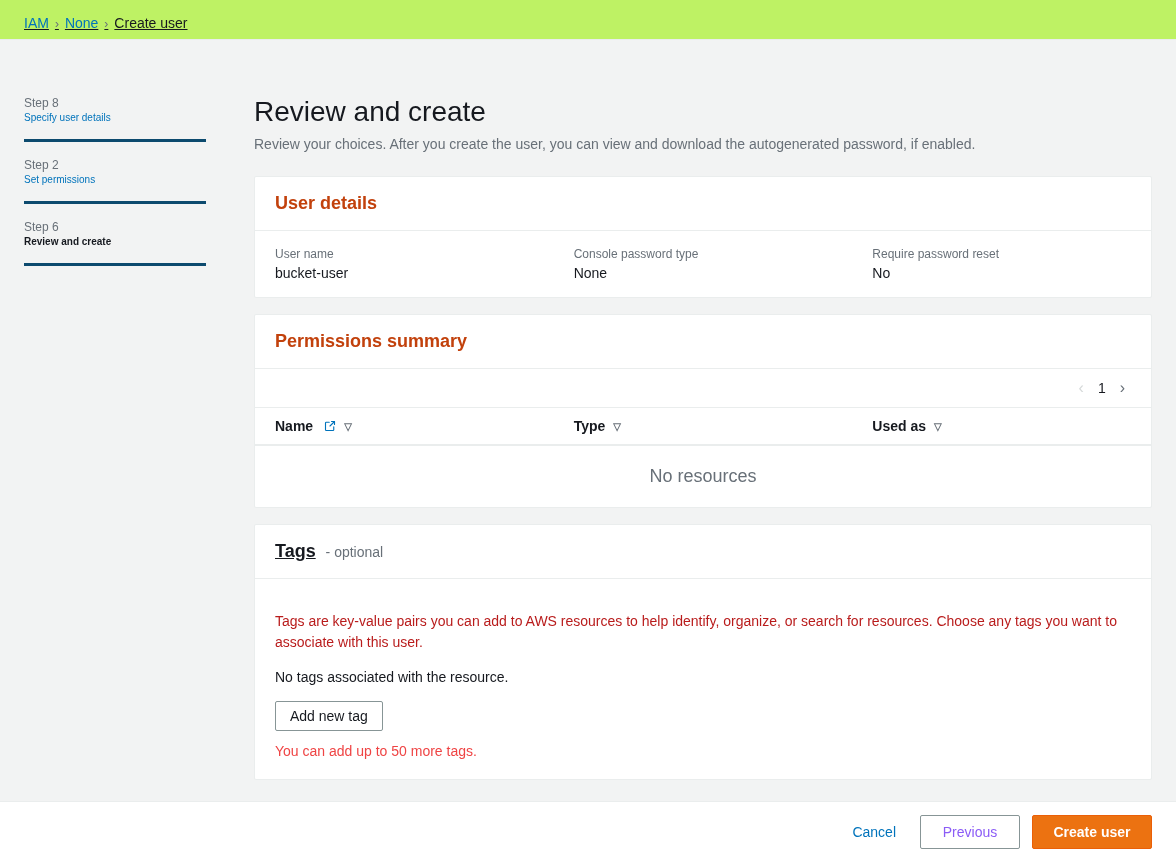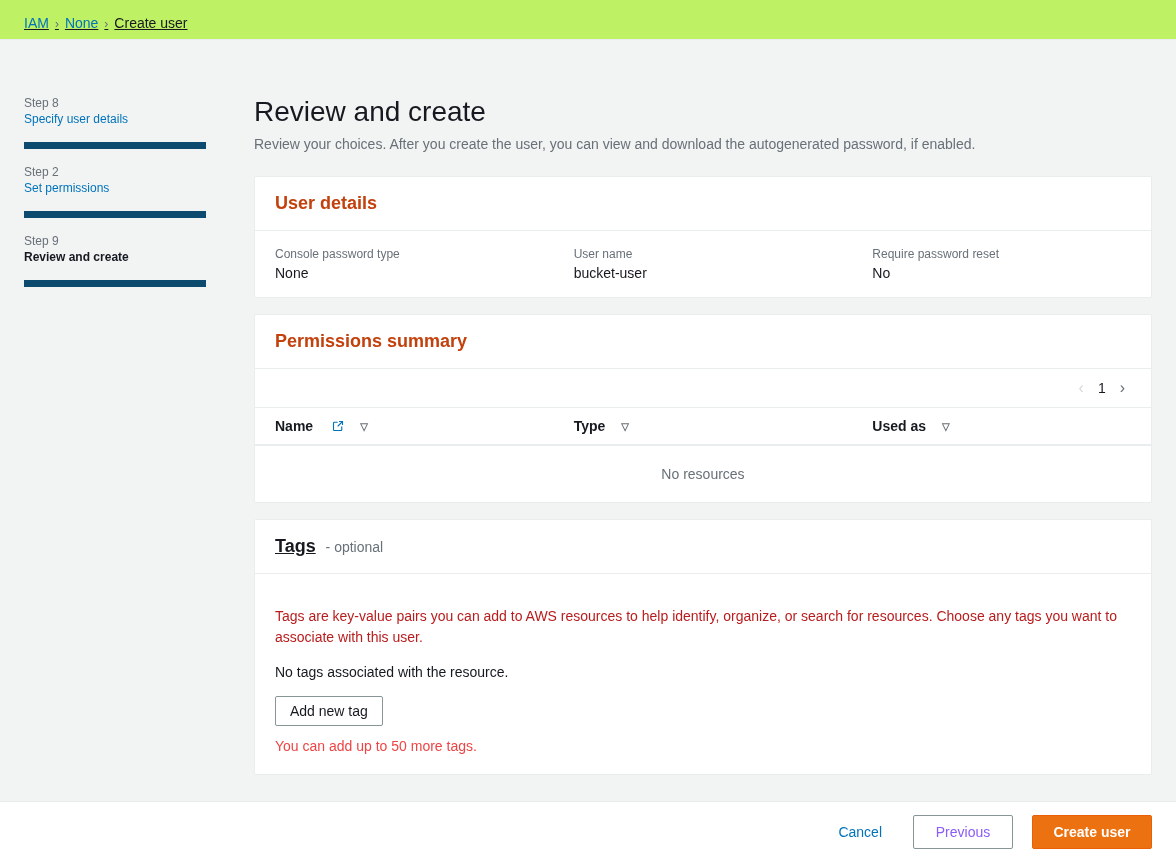--- a/index.html
+++ b/index.html
@@ -57,27 +57,27 @@
     .step-item {
       margin-bottom: 0;
     }
     .step-label {
       font-size: 12px;
       color: #687078;
       margin-bottom: 2px;
       margin-top: 16px;
     }
     .step-name {
-      font-size: 12px;
+      font-size: 10px;
       color: #0073bb;
       text-decoration: none;
       cursor: pointer;
       display: block;
       padding-bottom: 16px;
-      border-bottom: 7px solid #0c4a6e;
+      border-bottom: 3px solid #0c4a6e;
     }
     .step-name.active {
       color: #16191f;
       font-weight: 700;
       cursor: default;
     }
 
     
     .main-content {
       flex: 1;
@@ -170,31 +170,31 @@
       grid-template-columns: 1fr 1fr 1fr;
       border-bottom: 2px solid #eaeded;
     }
     .table-header-cell {
       padding: 10px 20px;
       font-size: 14px;
       font-weight: 700;
       color: #16191f;
       display: flex;
       align-items: center;
-      gap: 16px;
+      gap: 8px;
     }
     .sort-icon {
       color: #687078;
       font-size: 10px;
     }
     .no-resources-row {
       padding: 20px;
       text-align: center;
       color: #687078;
-      font-size: 14px;
+      font-size: 18px;
     }
 
     
     .ext-link-icon {
       display: inline-block;
       width: 12px;
       height: 12px;
       margin-left: 3px;
       vertical-align: middle;
     }
@@ -245,21 +245,21 @@
       position: fixed;
       bottom: 0;
       left: 0;
       right: 0;
       background: #fff;
       border-top: 1px solid #eaeded;
       padding: 12px 24px;
       display: flex;
       align-items: center;
       justify-content: flex-end;
-      gap: 19px;
+      gap: 12px;
       height: 60px;
     }
     .btn-cancel {
       background: none;
       border: none;
       color: #0073bb;
       font-size: 14px;
       cursor: pointer;
       padding: 6px 12px;
       text-decoration: none;
@@ -302,41 +302,41 @@
   <div class="sidebar">
     <div class="step-item">
       <div class="step-label">Step 8</div>
       <a class="step-name">Specify user details</a>
     </div>
     <div class="step-item">
       <div class="step-label">Step 2</div>
       <a class="step-name">Set permissions</a>
     </div>
     <div class="step-item">
-      <div class="step-label">Step 9</div>
+      <div class="step-label">Step 6</div>
       <span class="step-name active">Review and create</span>
     </div>
   </div>
 
   <div class="main-content">
     <h1 class="page-title">Review and create</h1>
     <p class="page-description">Review your choices. After you create the user, you can view and download the autogenerated password, if enabled.</p>
 
     <div class="card">
       <div class="card-header">
         <span class="card-title">User details</span>
       </div>
       <div class="user-details-grid">
         <div class="detail-cell">
+          <div class="detail-label">User name</div>
+          <div class="detail-value">bucket-user</div>
+        </div>
+        <div class="detail-cell">
           <div class="detail-label">Console password type</div>
           <div class="detail-value">None</div>
-        </div>
-        <div class="detail-cell">
-          <div class="detail-label">User name</div>
-          <div class="detail-value">bucket-user</div>
         </div>
         <div class="detail-cell">
           <div class="detail-label">Require password reset</div>
           <div class="detail-value">No</div>
         </div>
       </div>
     </div>
 
     <div class="card">
       <div class="card-header">

